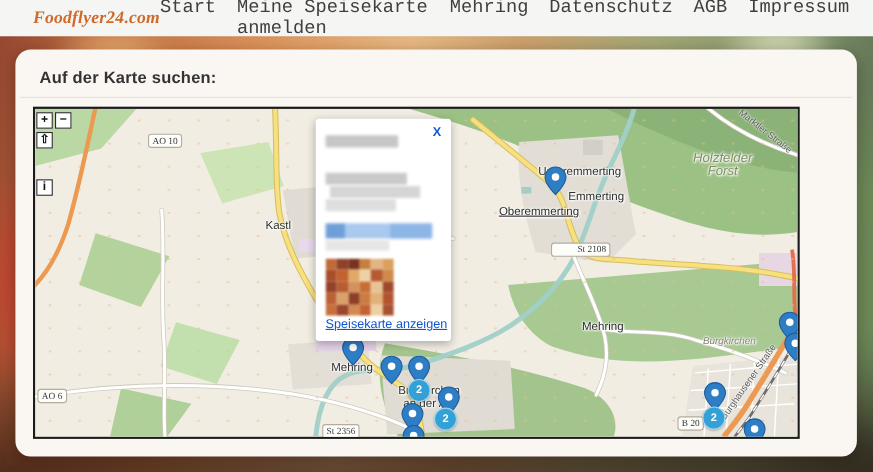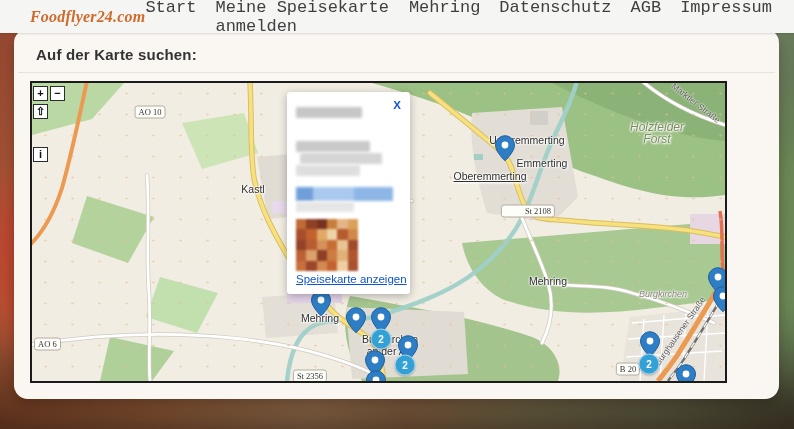--- a/index.html
+++ b/index.html
@@ -19,21 +19,21 @@
   
   .topbar { position:absolute; left:0; top:0; width:794px; height:33px; background:#f5f5f4; z-index:5;
     display:flex; align-items:center; justify-content:space-between; padding:0 22px 0 30px;
     box-shadow:0 1px 2px rgba(0,0,0,.12); }
   .logo { font-family:"Liberation Serif", serif; font-style:italic; font-weight:bold; font-size:16px;
     color:#cf6a2b; letter-spacing:.2px; text-decoration:none; cursor:pointer; }
   .nav { display:flex; list-style:none; gap:19px; }
   .nav a { font-size:17px; color:#3f3f3f; text-decoration:none; cursor:pointer;font-family:Liberation Mono, monospace; }
 
   
-  .card { position:absolute; left:14px; top:29px; width:765px; height:370px; background:#faf6f2;
+  .card { position:absolute; left:14px; top:45px; width:765px; height:370px; background:#faf6f2;
     border-radius:14px; z-index:4; box-shadow:0 4px 14px rgba(30,10,5,.35); }
   .card h1 { font-size:15px; font-weight:bold; color:#333; padding:17px 22px 9px 22px; letter-spacing:.2px; }
   .card .divider { margin:0 4px; border-bottom:1px solid #e9e2d9; }
 
   
   .map { position:absolute; left:16px; top:52px; width:697px; height:302px; border:2px solid #1b1b1b;
     background:#f1ede3; overflow:hidden; cursor:grab; }
   .map svg.art { position:absolute; left:0; top:0; }
   .speckle { position:absolute; inset:0; opacity:.55; pointer-events:none;
     background-image:radial-gradient(#eabd8e 1.1px, rgba(0,0,0,0) 1.6px);

